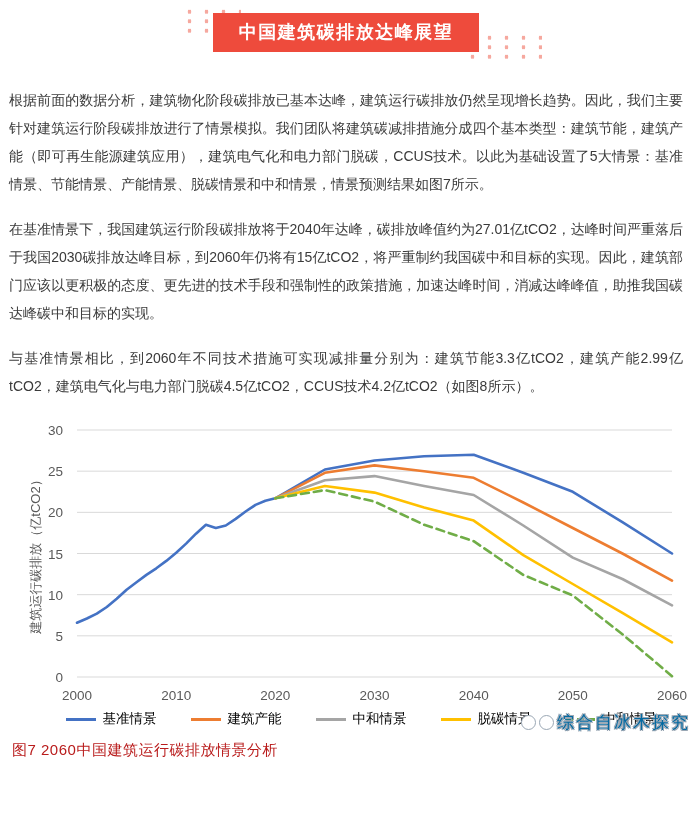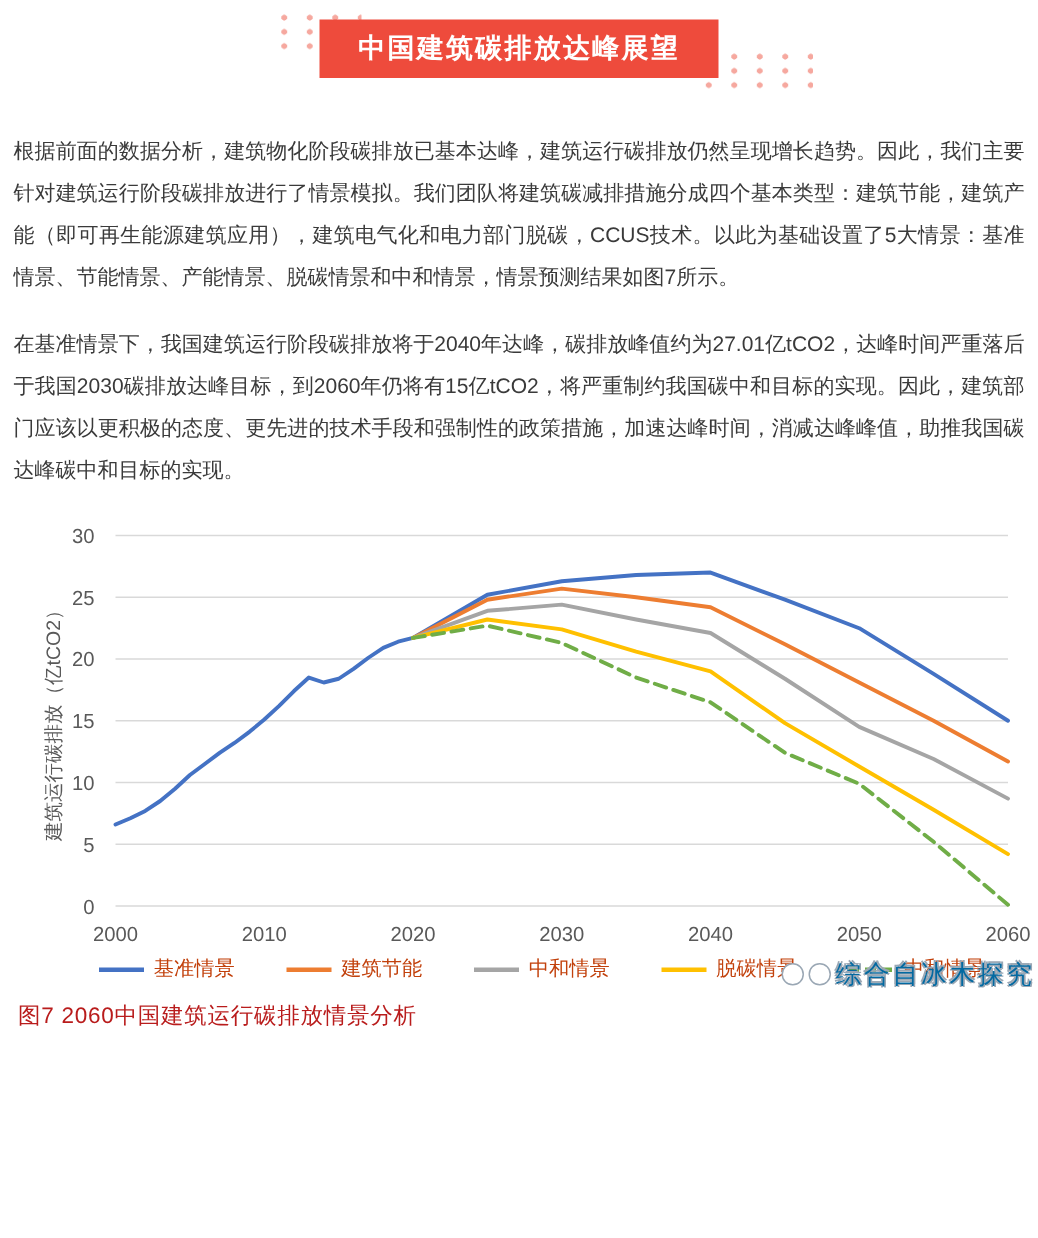--- a/index.html
+++ b/index.html
@@ -48,21 +48,21 @@
   figure { position: relative; margin: 10px 0 0; }
   #chart-svg { display: block; }
   .legend {
     display: flex;
     justify-content: center;
     align-items: center;
     gap: 34px;
     padding-left: 30px;
     height: 20px;
     font-size: 13.5px;
-    color: #c2410c;
+    color: #000000;
     white-space: nowrap;
   }
   .legend-item { display: inline-flex; align-items: center; gap: 7px; }
   .legend-marker { display: inline-block; width: 30px; height: 3px; }
   .watermark {
     position: absolute;
     right: 2px;
     bottom: 40px;
     z-index: 3;
     display: flex;
@@ -95,20 +95,21 @@
 
   <header>
     <span class="dots dots-left"></span>
     <h1 class="banner">中国建筑碳排放达峰展望</h1>
     <span class="dots dots-right"></span>
   </header>
 
   <main>
     <p>根据前面的数据分析，建筑物化阶段碳排放已基本达峰，建筑运行碳排放仍然呈现增长趋势。因此，我们主要针对建筑运行阶段碳排放进行了情景模拟。我们团队将建筑碳减排措施分成四个基本类型：建筑节能，建筑产能（即可再生能源建筑应用），建筑电气化和电力部门脱碳，CCUS技术。以此为基础设置了5大情景：基准情景、节能情景、产能情景、脱碳情景和中和情景，情景预测结果如图7所示。</p>
     <p>在基准情景下，我国建筑运行阶段碳排放将于2040年达峰，碳排放峰值约为27.01亿tCO2，达峰时间严重落后于我国2030碳排放达峰目标，到2060年仍将有15亿tCO2，将严重制约我国碳中和目标的实现。因此，建筑部门应该以更积极的态度、更先进的技术手段和强制性的政策措施，加速达峰时间，消减达峰峰值，助推我国碳达峰碳中和目标的实现。</p>
+    <p>与基准情景相比，到2060年不同技术措施可实现减排量分别为：建筑节能3.3亿tCO2，建筑产能2.99亿tCO2，建筑电气化与电力部门脱碳4.5亿tCO2，CCUS技术4.2亿tCO2（如图8所示）。</p>
   </main>
 
   <figure>
     <svg id="chart-svg" width="692" height="292" viewBox="0 0 692 292">
         <line x1="77" x2="672" y1="260" y2="260" stroke="#d9d9d9" stroke-width="1"></line>
         <text x="63" y="265" text-anchor="end" font-size="13.5" fill="#595959">0</text>
         <line x1="77" x2="672" y1="218.83333333333334" y2="218.83333333333334" stroke="#d9d9d9" stroke-width="1"></line>
         <text x="63" y="223.83333333333334" text-anchor="end" font-size="13.5" fill="#595959">5</text>
         <line x1="77" x2="672" y1="177.66666666666669" y2="177.66666666666669" stroke="#d9d9d9" stroke-width="1"></line>
         <text x="63" y="182.66666666666669" text-anchor="end" font-size="13.5" fill="#595959">10</text>
@@ -134,21 +135,21 @@
         <polyline points="275.3,81.3 324.9,69.0 374.5,75.6 424.1,90.4 473.7,103.6 523.3,138.1 572.8,167.0 622.4,195.8 672.0,225.4" fill="none" stroke="#FFC000" stroke-width="2.6" stroke-linejoin="round" stroke-linecap="round"></polyline>
         <polyline points="275.3,81.3 324.9,73.1 374.5,84.6 424.1,107.7 473.7,124.2 523.3,157.9 572.8,178.5 622.4,217.2 672.0,259.2" fill="none" stroke="#70AD47" stroke-width="2.6" stroke-linejoin="round" stroke-linecap="round" stroke-dasharray="8 5"></polyline>
       </svg>
     <div class="legend" id="legend">
         <span class="legend-item">
           <span class="legend-marker" style="background: rgb(68, 114, 196);"></span>
           <span>基准情景</span>
         </span>
         <span class="legend-item">
           <span class="legend-marker" style="background: rgb(237, 125, 49);"></span>
-          <span>建筑节能</span>
+          <span>建筑产能</span>
         </span>
         <span class="legend-item">
           <span class="legend-marker" style="background: rgb(165, 165, 165);"></span>
           <span>中和情景</span>
         </span>
         <span class="legend-item">
           <span class="legend-marker" style="background: rgb(255, 192, 0);"></span>
           <span>脱碳情景</span>
         </span>
         <span class="legend-item">

